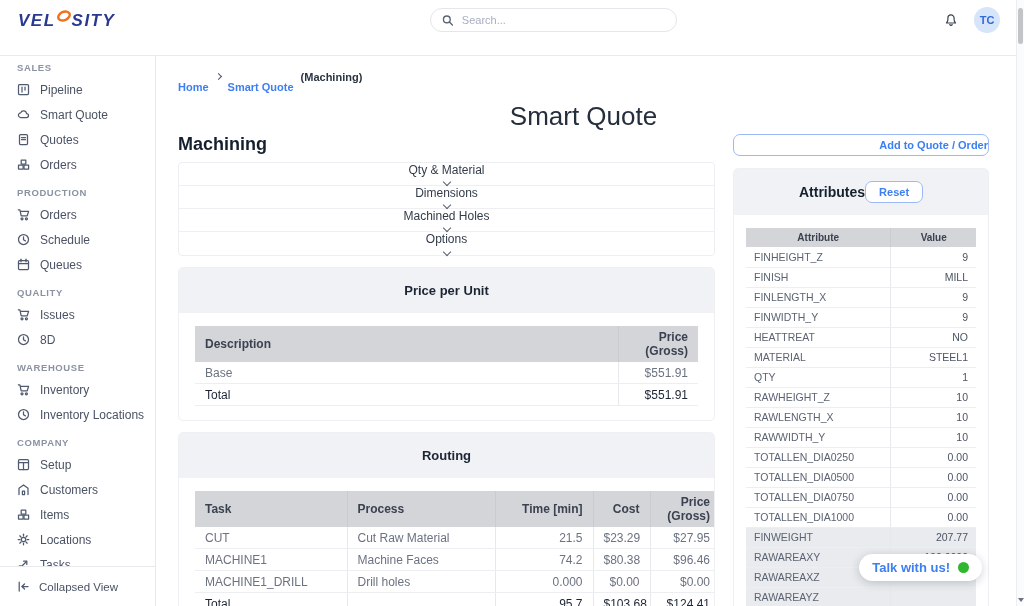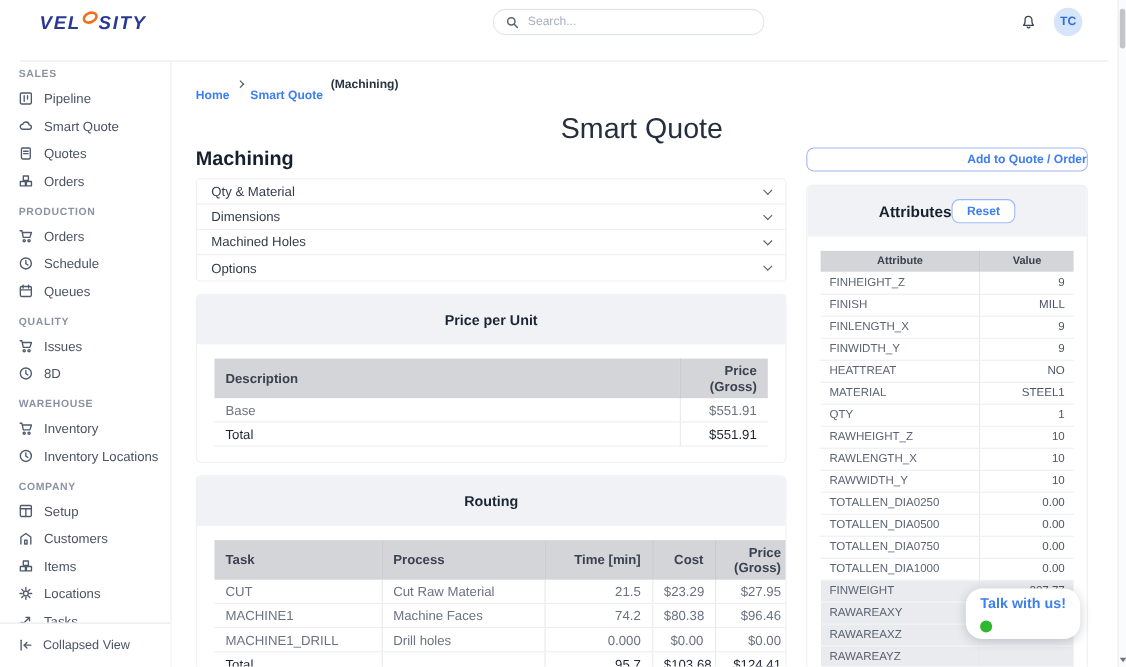--- a/index.html
+++ b/index.html
@@ -1,21 +1,21 @@
 <!DOCTYPE html>
 <html><head>
 <meta charset="utf-8">
 <style>
   * { box-sizing: border-box; margin: 0; padding: 0; }
   html,body { width:1024px; height:606px; overflow:hidden; background:#fff;
     font-family:"Liberation Sans", sans-serif; color:#2b3442; }
 
   
-  .header { position:absolute; top:0; left:0; right:16px; height:56px; background:#fff;
-    border-bottom:1px solid #e7e9ec; z-index:5;margin-left:18px; }
+  .header { position:absolute; top:0; left:0; right:0; height:56px; background:#fff;
+    border-bottom:1px solid #e7e9ec; z-index:5; }
   .logo { position:absolute; left:18px; top:9px; display:flex; align-items:flex-end;
     font-weight:800; font-style:italic; font-size:17px; letter-spacing:1.5px; color:#2a3990; }
   .logo .swoosh { margin:0 1px 1px; }
   .search { position:absolute; left:430px; top:8px; width:247px; height:24px;
     border:1px solid #e3e6ea; border-radius:12px; background:#fff;
     display:flex; align-items:center; gap:8px; padding:0 11px; }
   .search input { border:none; outline:none; background:transparent; width:100%;
     font-size:11px; color:#6b7486; font-family:"Liberation Sans",sans-serif; }
   .search input::placeholder { color:#a7aec0; }
   .bell { position:absolute; right:65px; top:11px; cursor:pointer; }
@@ -47,21 +47,21 @@
   .page-title { margin:8px 0 0 22px; width:811px; text-align:center;
     font-size:26px; font-weight:500; color:#242e3d; }
   .columns { display:flex; gap:18px; margin:2px 0 0 22px; }
   .left-col { width:537px; }
   .right-col { width:256px; }
 
   .section-title { font-size:18px; font-weight:800; color:#15202e; margin:0 0 7px; }
 
   .accordion { border:1px solid #edeff2; border-radius:4px; background:#fff; }
   .acc-item { height:23px; display:flex; align-items:center; justify-content:space-between;
-    padding:0 13px; border-bottom:1px solid #edeff2; font-size:12px; color:#333c4a; cursor:pointer; }
+    padding:0 13px; border-bottom:1px solid #edeff2; font-size:12px; color:#333c4a; cursor:pointer;flex-direction:column; }
   .acc-item:last-child { border-bottom:none;text-align:center; }
   .chev { width:6px; height:6px; border-right:1.4px solid #555e6e; border-bottom:1.4px solid #555e6e;
     transform:rotate(45deg); margin-top:-3px; }
 
   .card { margin-top:11px; border:1px solid #eef0f3; border-radius:5px; overflow:hidden; background:#fff; }
   .card-band { background:#f0f2f5; height:45px; display:flex; align-items:center; justify-content:center;
     font-size:13px; font-weight:800; color:#1c2534; }
   .card-body { padding:13px 16px 14px; }
 
   table { width:100%; border-collapse:collapse; font-size:12px; table-layout:fixed; }
@@ -92,22 +92,22 @@
   .attr-body { padding:13px 12px; }
   .attr-table { font-size:10.5px; }
   .attr-table col.a { width:63%; } .attr-table col.v { width:37%; }
   .attr-table th { font-size:10px; padding:4px 8px; text-align:center; }
   .attr-table td { padding:3.5px 8px; color:#5b6372; height:20px; }
   .attr-table td.num { color:#4b5463; }
   tr.shaded td { background:#e9ebee; }
 
   
   .chat { position:absolute; right:42px; bottom:25px; background:#fff; border-radius:15px;
-    box-shadow:0 2px 10px rgba(30,40,60,.22); padding:6px 13px; display:flex; 
-    gap:8px; color:#3d7ef2; font-weight:800; font-size:13px; cursor:pointer; z-index:10;flex-direction:column; }
+    box-shadow:0 2px 10px rgba(30,40,60,.22); padding:6px 13px; display:flex; align-items:center;
+    gap:8px; color:#3d7ef2; font-weight:800; font-size:13px; cursor:pointer; z-index:10; }
   .chat .dot { width:11px; height:11px; border-radius:50%; background:#2eb82e; }
 
   
   .scrollbar { position:absolute; right:0; top:0; bottom:0; width:8px; background:#fafbfc;
     border-left:1px solid #ededef; z-index:20; }
   .scroll-thumb { position:absolute; top:8px; left:1px; width:5px; height:36px; background:#c2c4c8;
     border-radius:3px; cursor:pointer; }
   .scroll-arrow { position:absolute; bottom:4px; left:1px; width:0; height:0;
     border-left:3px solid transparent; border-right:3px solid transparent; border-top:4px solid #6b7280; }
 </style>

